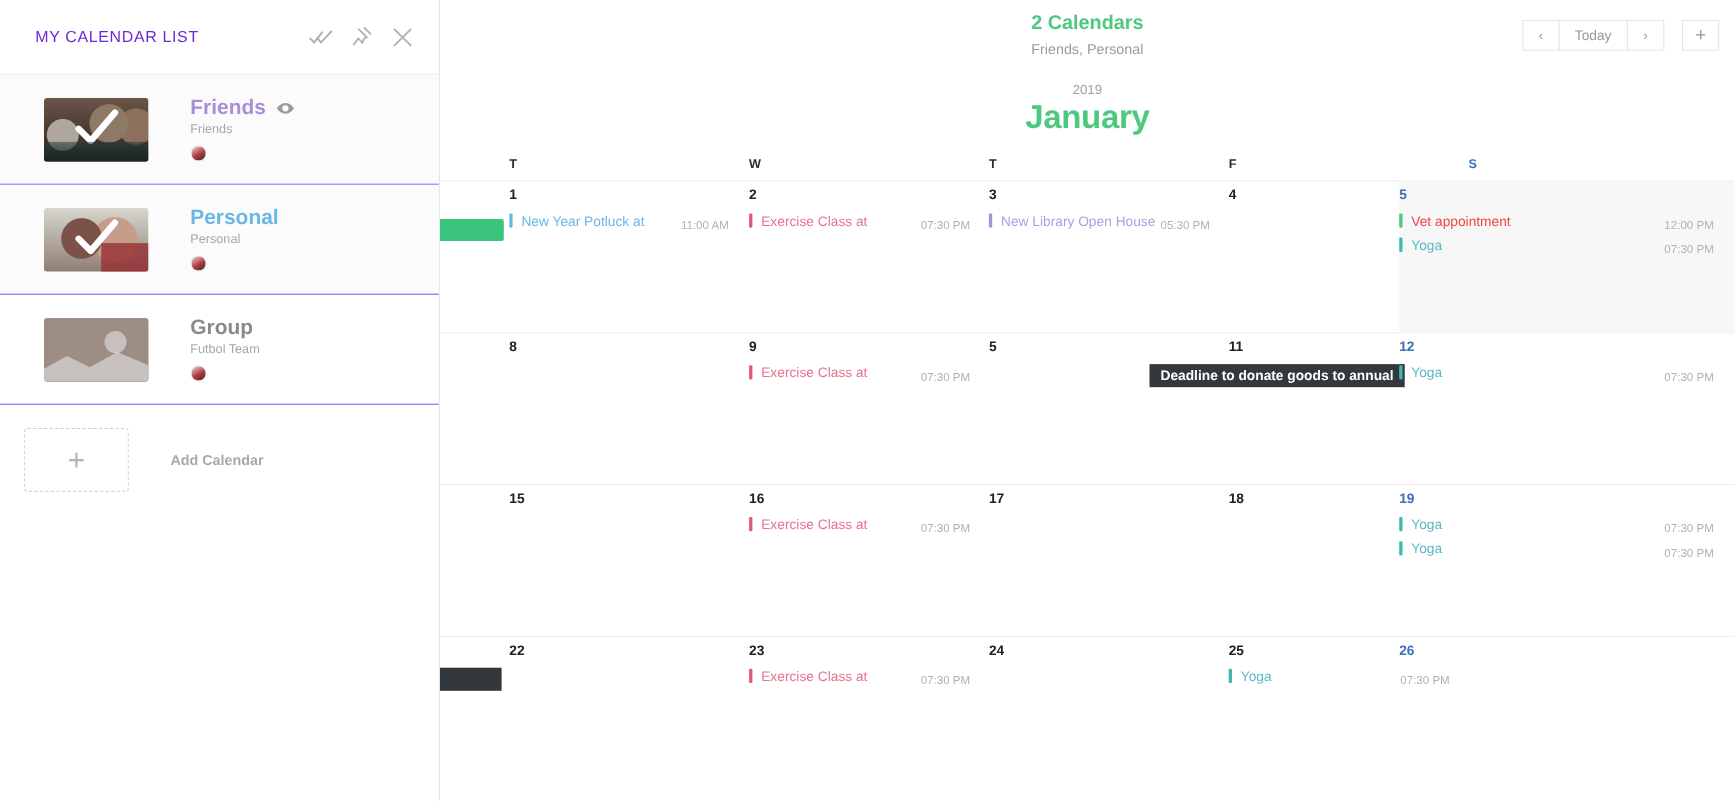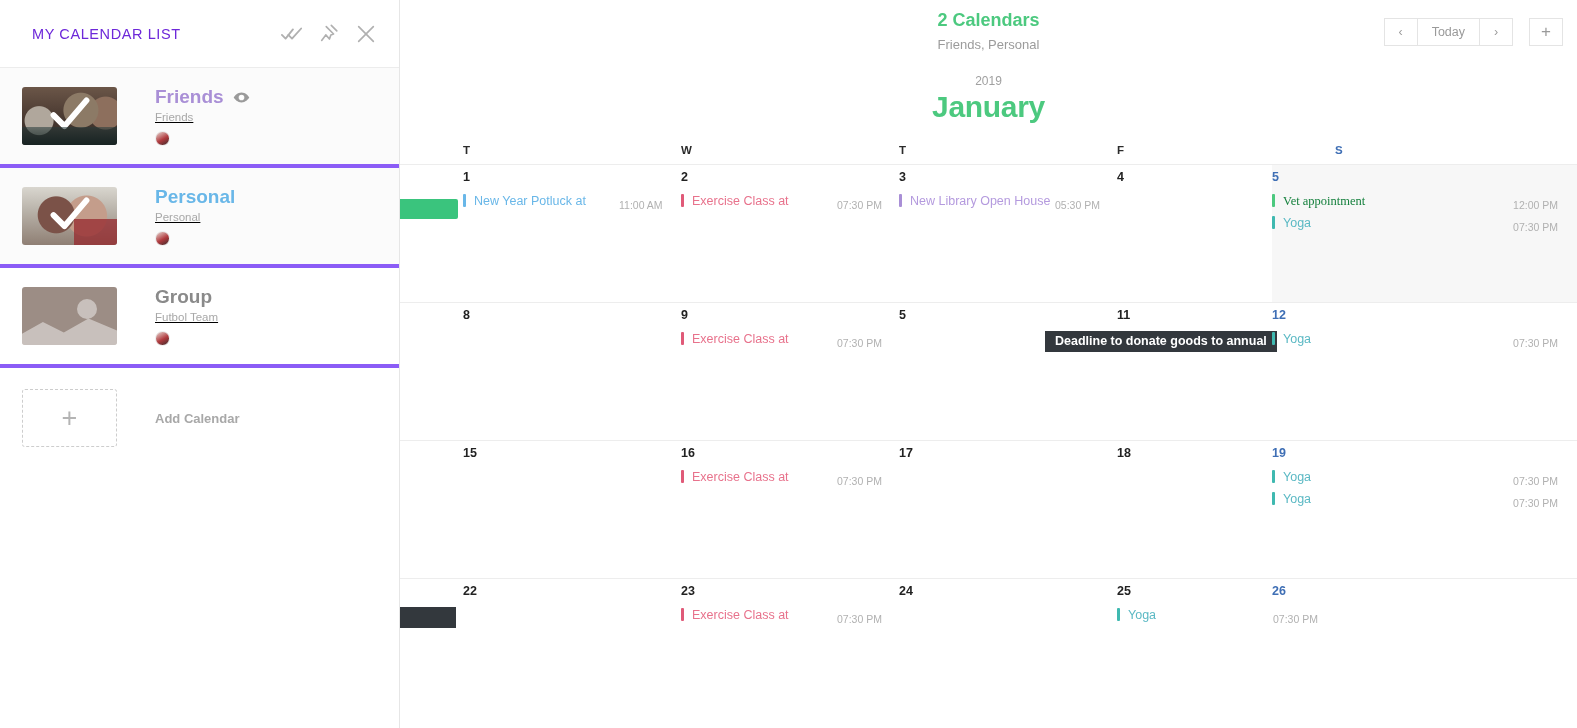--- a/index.html
+++ b/index.html
@@ -30,25 +30,24 @@
     color: #6d28d9;
     text-align: center;
   }
   .sb-actions { display: flex; align-items: center; gap: 15px; }
   .sb-ic { width: 22px; height: 22px; color: #b0b0b0; display: block; cursor: pointer; }
   .sb-ic svg { display: block; width: 22px; height: 22px; }
 
   .cal-row {
     height: 100px;
     display: flex; align-items: center;
-    padding-left: 22px;
-    border-bottom: 4px solid #8b5cf6;
+    padding-left: 40px;
+    border-bottom: 1px solid #8b5cf6;
     position: relative;
     cursor: pointer;
-    text-decoration: underline;
   }
   .cal-row.checked { background: #fbfbfb; }
   .thumb {
     width: 95px; height: 58px; flex: 0 0 95px;
     border-radius: 3px; position: relative; overflow: hidden;
     background: #cfcfcf;
   }
   .thumb .ph-sky { position: absolute; inset: 0; }
   .thumb .ph-dot {
     position: absolute; width: 20px; height: 20px; border-radius: 50%;
@@ -320,21 +319,21 @@
               <span class="etitle" style="color: rgb(232, 114, 140);">Exercise Class at</span>
             </div>
             <div class="ev-right" style="top: 34px; left: 437px;">07:30 PM</div>
             <div class="ev-abs" style="left: 499px; top: 29px;">
               <span class="bar" style="background: rgb(169, 143, 214);"></span>
               <span class="etitle" style="color: rgb(180, 154, 222);">New Library Open House</span>
             </div>
             <div class="ev-right" style="top: 34px; left: 655px;">05:30 PM</div>
             <div class="ev-abs" style="left: 872px; top: 29px;">
               <span class="bar" style="background: rgb(76, 201, 127);"></span>
-              <span class="etitle" style="color: #15803d; font-family: Liberation Serif, serif;">Vet appointment</span>
+              <span class="etitle" style="color: #ef4444;">Vet appointment</span>
             </div>
             <div class="ev-right" style="top: 34px; right: 19px;">12:00 PM</div>
             <div class="ev-abs" style="left: 872px; top: 51px;">
               <span class="bar" style="background: rgb(63, 185, 176);"></span>
               <span class="etitle" style="color: rgb(91, 185, 196);">Yoga</span>
             </div>
             <div class="ev-right" style="top: 56px; right: 19px;">07:30 PM</div>
             <div class="green-chip" style="left: -4px; top: 34px; width: 62px;"></div>
           </div>
           <div class="week">

